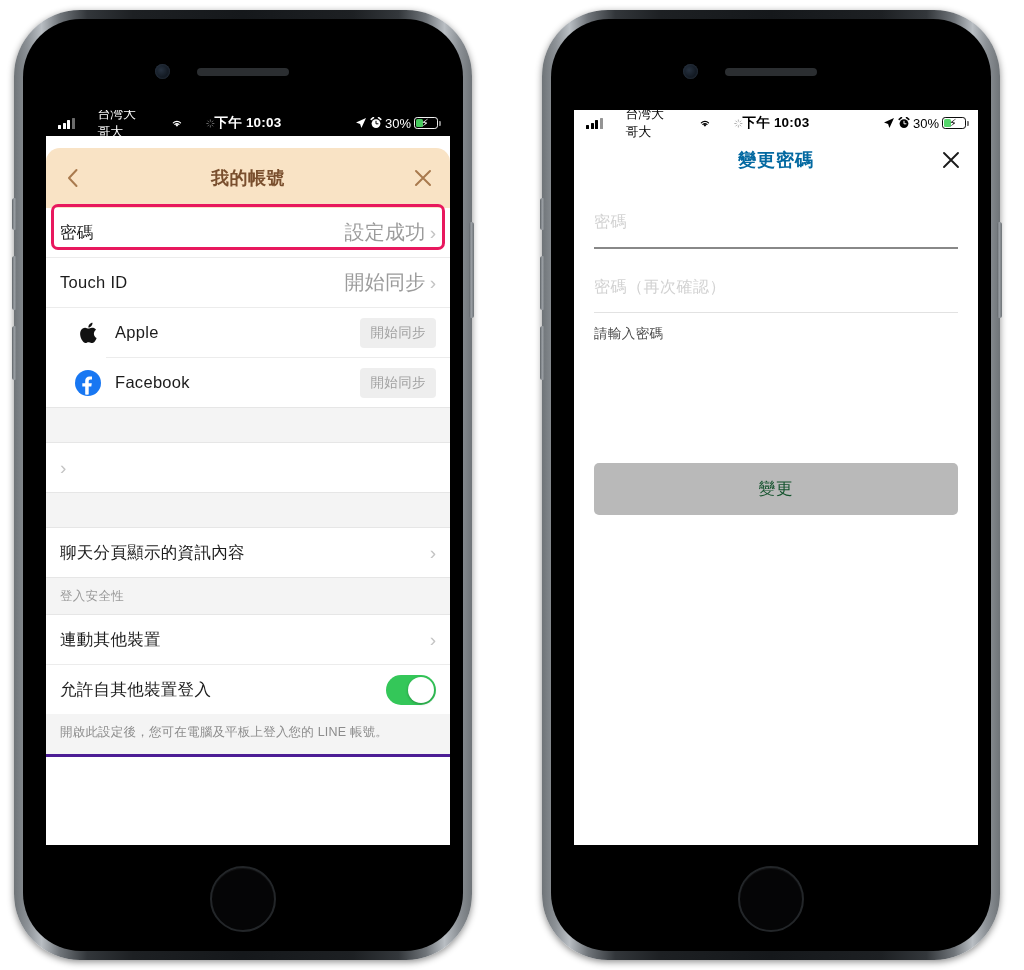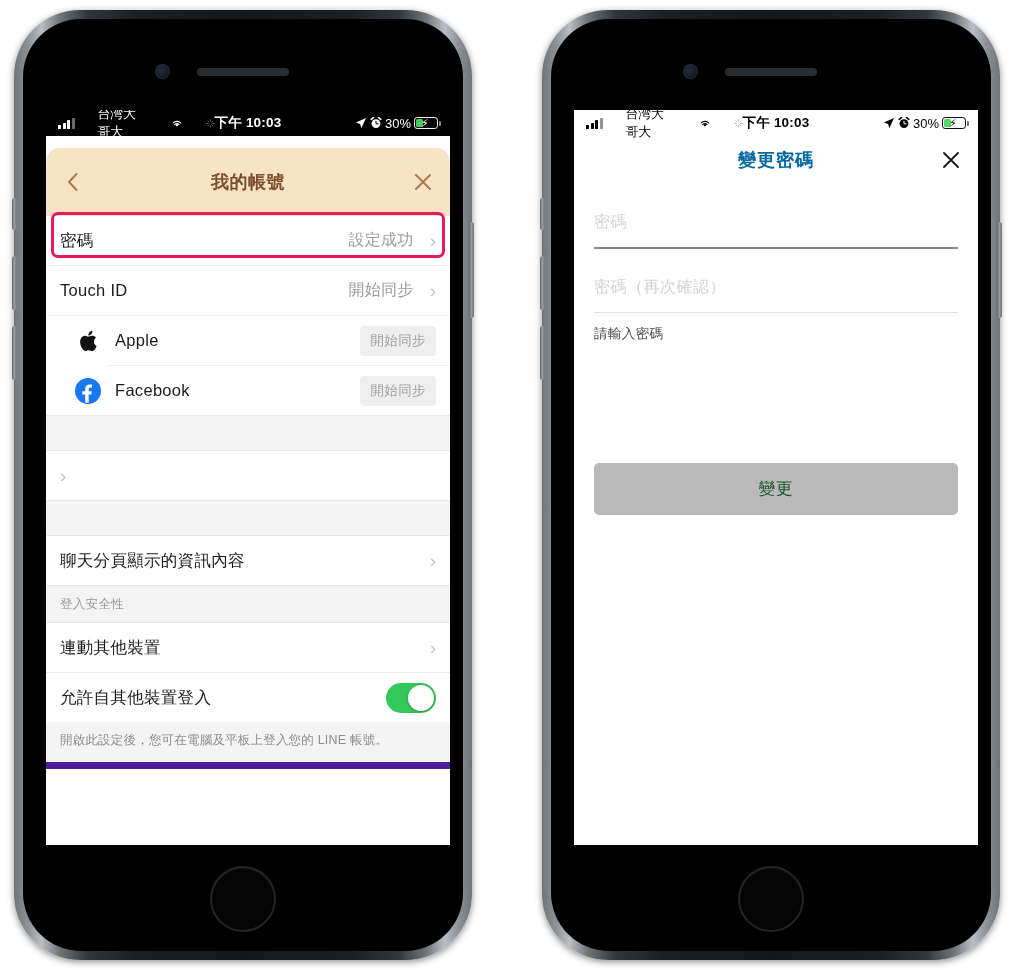--- a/index.html
+++ b/index.html
@@ -91,50 +91,50 @@
 
   
   .card-stack{position:relative;}
   .card-back{
     position:absolute;top:0;left:14px;right:14px;height:26px;
     background:#e7cfa9;border-radius:13px 13px 0 0;
   }
   .modal-head{
     position:relative;margin-top:12px;
     background:#f9e3c5;border-radius:14px 14px 0 0;
-    height:68px;display:flex;align-items:center;padding:16px 14px;
+    height:60px;display:flex;align-items:center;padding:16px 14px;
     box-sizing:border-box;
   }
   .modal-title{
     flex:1;text-align:center;color:#7a4f2e;font-size:18px;font-weight:700;letter-spacing:.5px;
   }
   .chev-back{width:26px;height:26px;display:block;}
   .x-close{width:26px;height:26px;display:block;}
 
   
   .list{background:#fff;}
   .row{
     position:relative;height:49px;display:flex;align-items:center;
     padding:0 14px;box-sizing:border-box;background:#fff;
   }
   .row .label{font-size:16.5px;color:#1b1b1b;flex:1;letter-spacing:.3px;}
-  .row .value{font-size:16px;color:#9b9b9b;margin-right:16px;letter-spacing:.3px;}
+  .row .value{font-size:20px;color:#9b9b9b;margin-right:4px;letter-spacing:.3px;}
   .row .arrow{color:#c4c4c4;font-size:19px;line-height:1;font-weight:300;}
   .sep{height:1px;background:#ececec;margin-left:14px;}
   .sep.full{margin-left:0;}
   .sep.indent{margin-left:60px;}
   .gap{height:34px;background:#f4f4f4;border-top:1px solid #e6e6e6;border-bottom:1px solid #e6e6e6;}
   .section-head{
     background:#f4f4f4;height:38px;display:flex;align-items:center;padding:0 14px;
     font-size:12.5px;color:#9a9a9a;box-sizing:border-box;
     border-top:1px solid #e6e6e6;border-bottom:1px solid #e6e6e6;letter-spacing:.3px;
   }
   .note{
     background:#f4f4f4;padding:9px 14px 12px;font-size:12.5px;color:#8c8c8c;
-    line-height:1.5;border-bottom:7px solid #4c1d95;letter-spacing:.2px;
+    line-height:1.5;border-bottom:3px solid #4c1d95;letter-spacing:.2px;
   }
   .brandrow{padding-left:29px;}
   .brandicon{width:26px;height:26px;display:flex;align-items:center;justify-content:center;margin-right:14px;}
   .pillbtn{
     background:#eeeeee;color:#a0a0a0;font-size:13.5px;border:0;border-radius:4px;
     padding:6px 10px;letter-spacing:.4px;font-family:inherit;
   }
   .toggle{
     width:50px;height:30px;border-radius:15px;background:#34c759;position:relative;flex:0 0 auto;
   }

